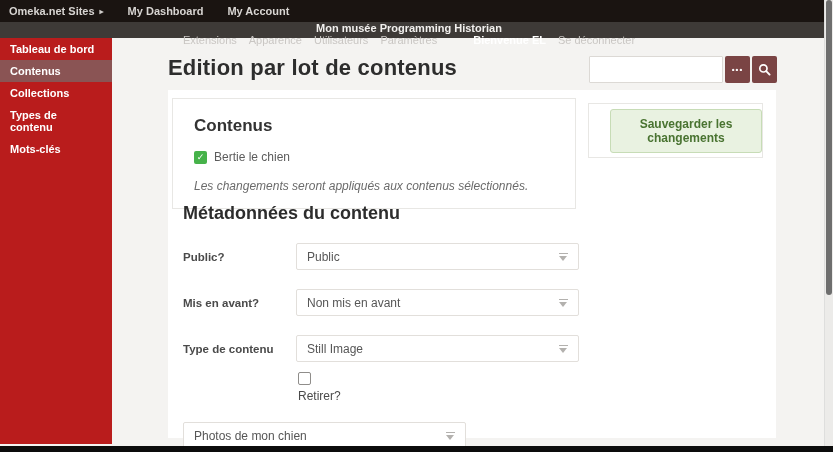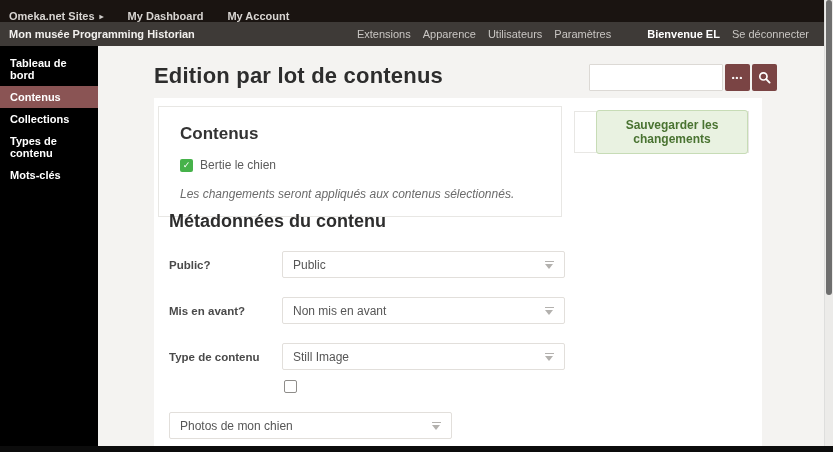--- a/index.html
+++ b/index.html
@@ -6,42 +6,43 @@
   html,body { width: 833px; height: 452px; }
   body {
     font-family: "Liberation Sans", sans-serif;
     background: #f4f3f1;
     position: relative;
     overflow: hidden;
   }
   
   .topbar {
     height: 22px; background: #1a1411;
-    display: flex; align-items: flex-end;
+    display: flex; align-items: center;
     padding-left: 9px;
   }
   .topbar-item {
     color: #d8d5d2; font-size: 11px; font-weight: bold;
     margin-right: 24px; display: flex; align-items: center; gap: 5px;
     cursor: pointer;
   }
   .topbar-item .caret { font-size: 8px; color: #cfccc9; }
   
   .adminbar {
-    height: 24px; background: #3e3a37;
+    height: 16px; background: #3e3a37;
     display: flex; align-items: center; justify-content: space-between;
     padding: 0 24px 0 9px;
+    flex-direction: column;
   }
   .adminbar-site { color: #f2f0ee; font-size: 11px; font-weight: bold; }
   .adminbar-right { display: flex; align-items: center; gap: 12px; }
   .adminbar-link { color: #c9c6c3; font-size: 11px; cursor: pointer; }
   .adminbar-welcome { color: #ffffff; font-size: 11px; font-weight: bold; margin-left: 24px; }
   
   .shell { display: flex; height: 406px; }
-  .sidebar { width: 98px; background: #000000; padding-top: 6px; flex: none; }
+  .sidebar { width: 112px; background: #b91c1c; padding-top: 0; flex: none; }
   .side-item {
     color: #ffffff; font-size: 11px; font-weight: bold;
     padding: 5px 10px; line-height: 12px; cursor: pointer;
   }
   .side-item.active { background: #8a5454; }
   .main { flex: 1; position: relative; background: #f4f3f1; margin-top: 8px; }
   
   .page-title {
     position: absolute; left: 56px; top: 9px;
     font-size: 22px; font-weight: bold; color: #2d2d2d; letter-spacing: .2px;
@@ -69,21 +70,21 @@
   .check-row { display: flex; align-items: center; gap: 7px; margin-top: 14px; cursor: pointer; }
   .cb {
     width: 13px; height: 13px; border-radius: 2px; flex: none;
     display: flex; align-items: center; justify-content: center;
   }
   .cb.checked { background: #46b24a; color: #fff; font-size: 9px; line-height: 1; }
   .cb.empty { background: #fff; border: 1px solid #8f8d8a; }
   .check-label { font-size: 12px; color: #5c5c5c; }
   .apply-note { margin-top: 15px; font-style: italic; font-size: 12px; color: #6b6b6b; }
   .save-panel {
-    position: absolute; left: 420px; top: 13px; width: 175px; height: 42px;
+    position: absolute; left: 420px; top: 13px; width: 175px; height: 55px;
     border: 1px solid #e8e7e4; background: #fff;
     display: flex; align-items: center; justify-content: center; padding-left: 21px;
   }
   .save-btn {
     background: #e9f2e1; border: 1px solid #c7dcb6; color: #497331;
     font-size: 12px; font-weight: bold; padding: 7px 13px; border-radius: 3px;
     cursor: pointer; font-family: "Liberation Sans", sans-serif;
   }
   
   .form-area { position: absolute; left: 15px; top: 113px; width: 570px; }
@@ -209,20 +210,21 @@
 
         <div class="frow">
           <div class="frow-label">Type de contenu</div>
           <div class="frow-field">
             <div class="selectbox">
               <span class="val">Still Image</span>
               <span class="chev"></span>
             </div>
             <div class="remove-block">
               <span class="cb empty"></span>
+              <div class="remove-label">Retirer?</div>
             </div>
           </div>
         </div>
 
         <div class="frow">
           <div class="frow-field">
             <div class="selectbox">
               <span class="val">Photos de mon chien</span>
               <span class="chev"></span>
             </div>

